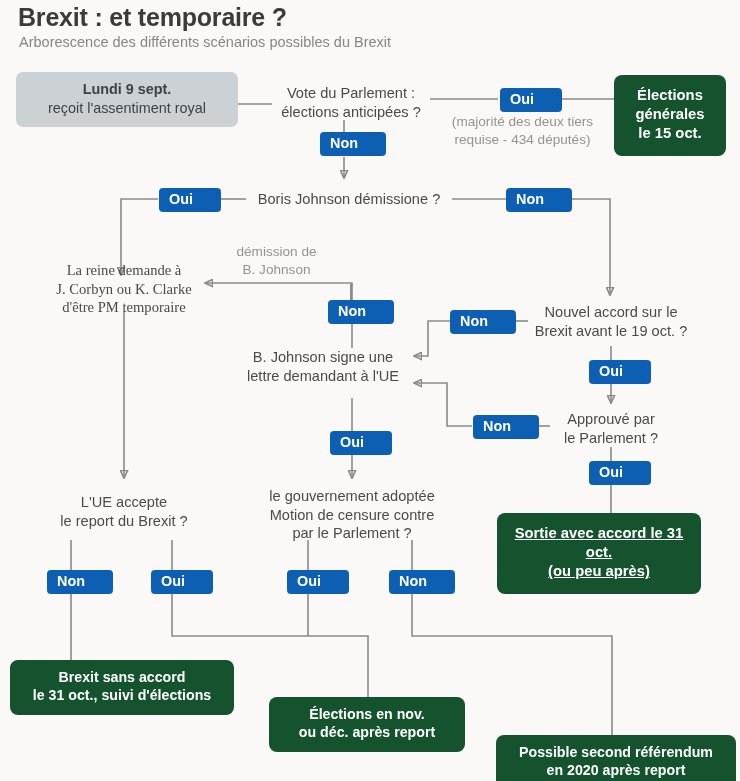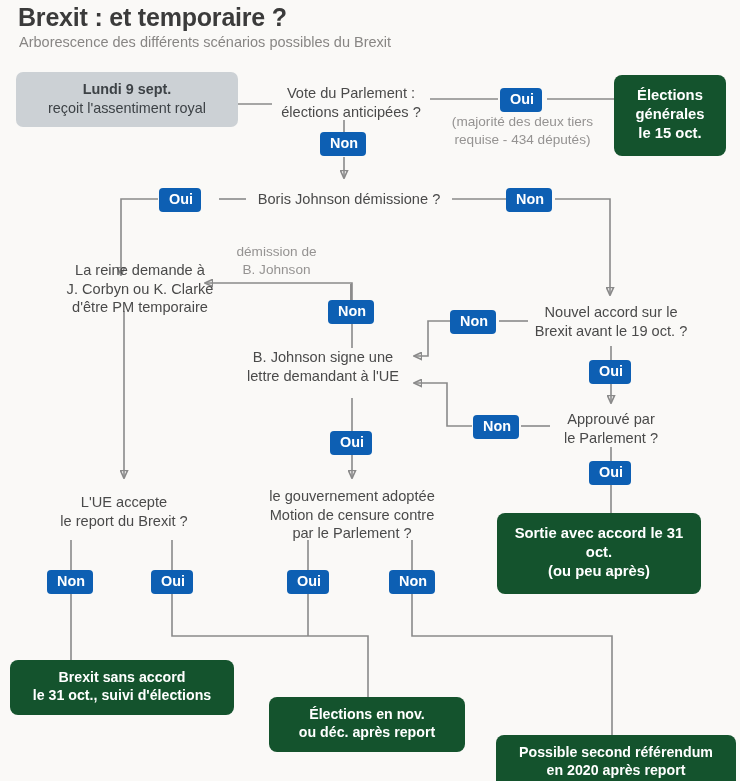--- a/index.html
+++ b/index.html
@@ -95,21 +95,21 @@
   }
 
   
   .badge {
     position: absolute;
     background: #0d5fb3;
     color: #ffffff;
     font-weight: bold;
     font-size: 14.4px;
     border-radius: 4px;
-    padding: 2px 8px 3px 10px;
+    padding: 2px 28px 3px 10px;
     text-align: center;
     line-height: 1.32;
     white-space: nowrap;
   }
 
   
   .annot {
     position: absolute;
     text-align: center;
     font-size: 13.6px;
@@ -201,21 +201,21 @@
   <div class="node redbox" style="left:614px; top:75px; width:112px;">
     <div>Élections</div>
     <div>générales</div>
     <div>le 15 oct.</div>
   </div>
 
   <div class="node qnode" style="left:244px; top:190px; width:210px;">
     <div>Boris Johnson démissione ?</div>
   </div>
 
-  <div class="node qnode" style="left:32px; top:261px; width:216px;">
+  <div class="node qnode" style="left:16px; top:261px; width:216px;font-family:Liberation Serif, serif;">
     <div>La reine demande à</div>
     <div>J. Corbyn ou K. Clarke</div>
     <div>d'être PM temporaire</div>
   </div>
 
   <div class="annot" style="left:209px; top:243px; width:135px;">
     <div>démission de</div>
     <div>B. Johnson</div>
   </div>
 
@@ -227,21 +227,21 @@
   <div class="node qnode" style="left:519px; top:303px; width:184px;">
     <div>Nouvel accord sur le</div>
     <div>Brexit avant le 19 oct. ?</div>
   </div>
 
   <div class="node qnode" style="left:537px; top:410px; width:148px;">
     <div>Approuvé par</div>
     <div>le Parlement ?</div>
   </div>
 
-  <div class="node redbox" style="left:497px; top:513px; width:204px;">
+  <div class="node redbox" style="left:497px; top:513px; width:204px;text-decoration:underline;">
     <div>Sortie avec accord le 31 oct.</div>
     <div>(ou peu après)</div>
   </div>
 
   <div class="node qnode" style="left:39px; top:493px; width:170px;">
     <div>L'UE accepte</div>
     <div>le report du Brexit ?</div>
   </div>
 
   <div class="node qnode" style="left:250px; top:487px; width:204px;">

